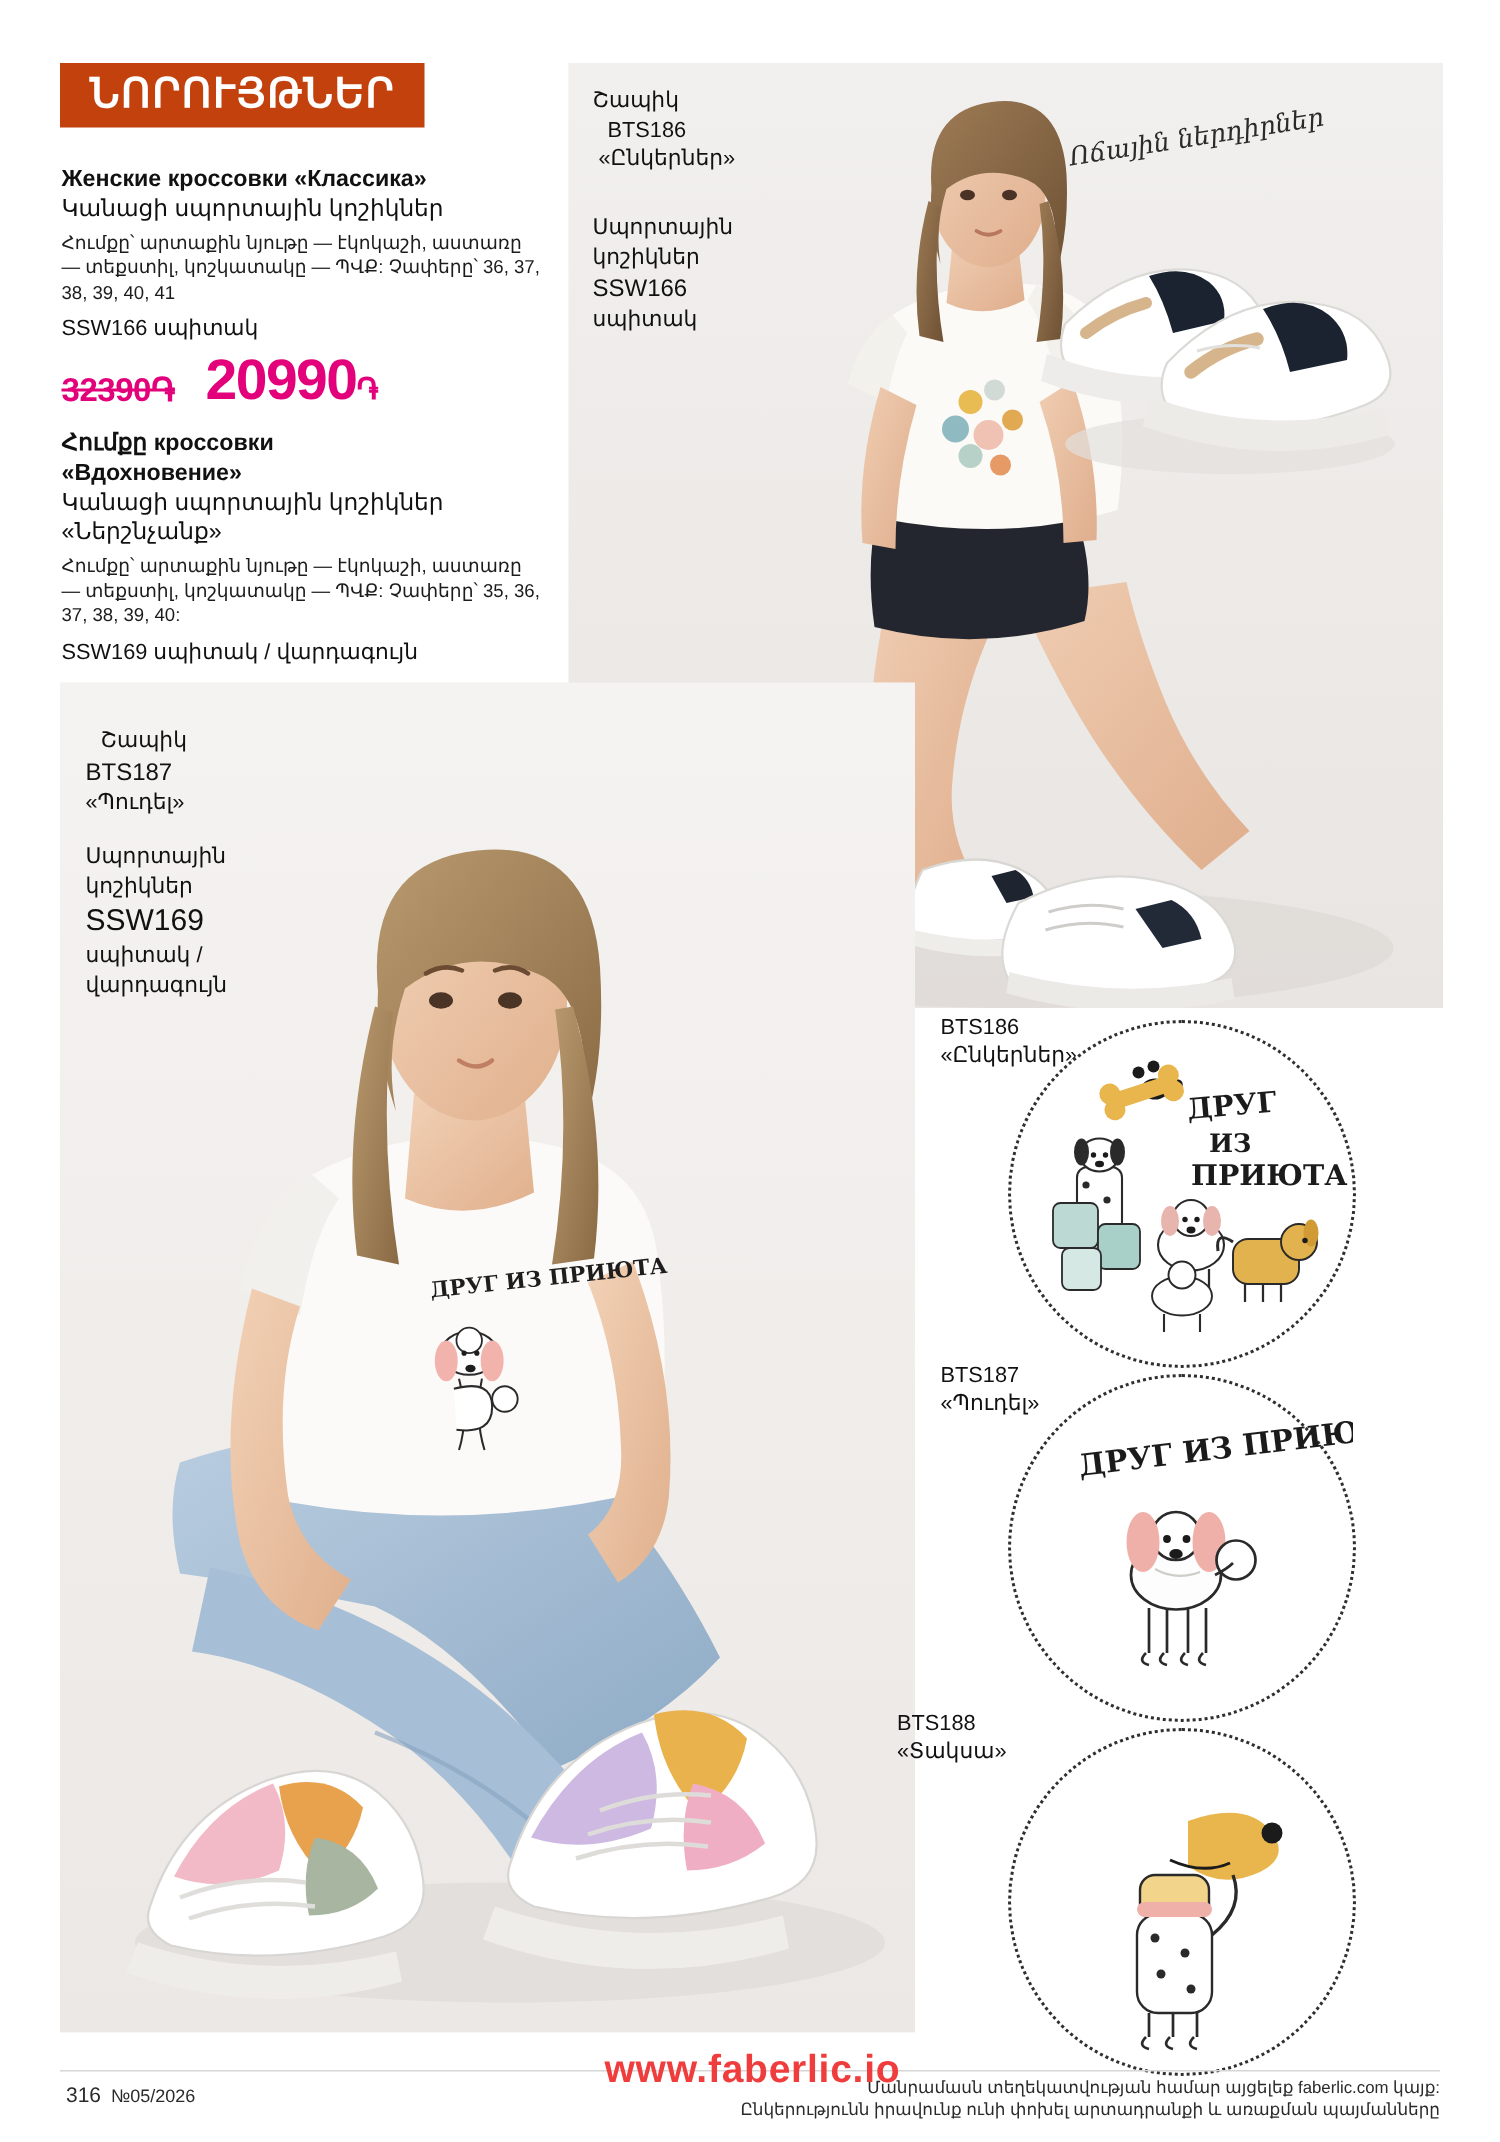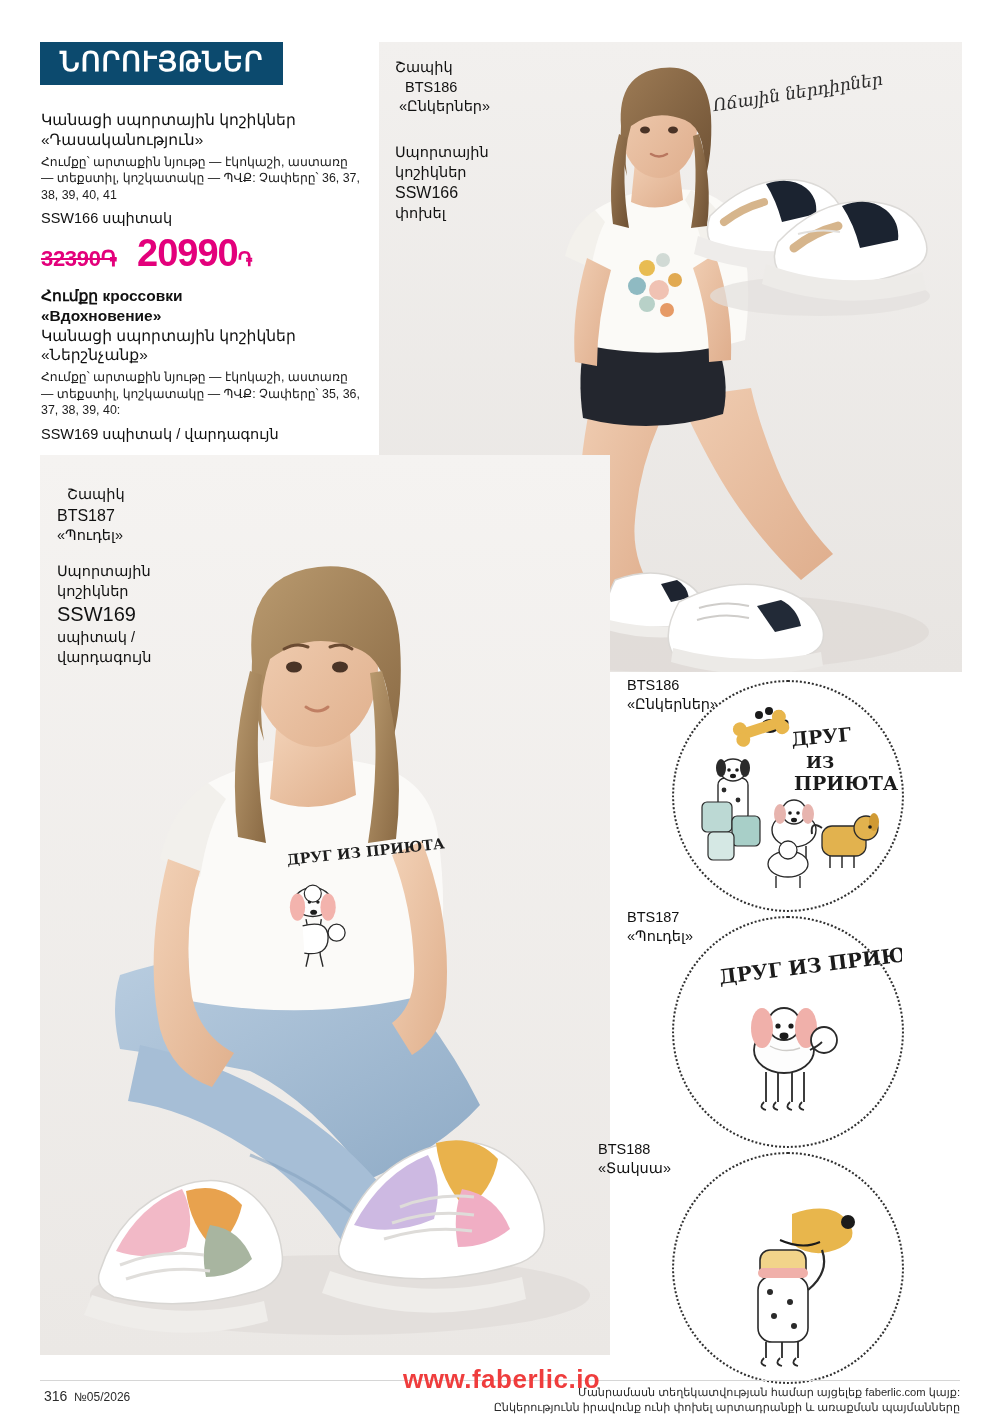--- a/index.html
+++ b/index.html
@@ -10,21 +10,21 @@
     font-family:"Liberation Sans", sans-serif;
     color:#1a1a1a;
     position:relative;
     overflow:hidden;
   }
   .page { position:relative; width:1000px; height:1428px; }
 
   
   .badge {
     position:absolute; left:40px; top:42px;
-    background:#0c4a6e; color:#fff;
+    background:#c2410c; color:#fff;
     font-size:27px; font-weight:bold; letter-spacing:1px;
     padding:7px 20px 9px 20px;
     line-height:1;
   }
 
   .block1 { position:absolute; left:41px; top:110px; width:320px; }
   .block2 { position:absolute; left:41px; top:286px; width:320px; }
 
   .ttl-ru { font-size:15.5px; font-weight:bold; line-height:1.28; color:#111; }
   .ttl-hy { font-size:15.5px; font-weight:normal; line-height:1.28; color:#111; }
@@ -115,22 +115,22 @@
   svg { display:block; }
 </style>
 </head>
 <body>
 
 <div class="page">
 
   <div class="badge">ՆՈՐՈՒՅԹՆԵՐ</div>
 
   <div class="block1">
+    <div class="ttl-ru">Женские кроссовки  «Классика»</div>
     <div class="ttl-hy">Կանացի սպորտային կոշիկներ</div>
-    <div class="ttl-hy">«Դասականություն»</div>
     <div class="desc">Հումքը՝ արտաքին նյութը — էկոկաշի, աստառը — տեքստիլ, կոշկատակը — ՊՎՔ: Չափերը՝ 36, 37, 38, 39, 40, 41</div>
     <div class="art">SSW166 սպիտակ</div>
     <div class="price-row">
       <span class="old-price">32390֏</span>
       <span class="new-price"><span>20990</span><span class="dram">֏</span></span>
     </div>
   </div>
 
   <div class="block2">
     <div class="ttl-ru">Հումքը кроссовки</div>
@@ -219,21 +219,21 @@
 
   <div class="cap-a lbl">
     <div>Շապիկ</div>
     <div style="padding-left:10px">BTS186</div>
     <div style="padding-left:4px">«Ընկերներ»</div>
   </div>
   <div class="cap-b lbl">
     <div>Սպորտային</div>
     <div>կոշիկներ</div>
     <div style="font-size:16px">SSW166</div>
-    <div>փոխել</div>
+    <div>սպիտակ</div>
   </div>
 
   <div style="position:absolute; left:680px; top:96px; width:260px; height:230px;">
     <svg width="260" height="230" viewBox="0 0 260 230">
       <ellipse cx="140" cy="200" rx="110" ry="20" fill="#e3e0dd" opacity="0.7"></ellipse>
 
       <g>
         <path d="M30 120 q40 -40 86 -36 q34 4 46 30 q10 22 -12 32 q-54 22 -112 10 q-16 -14 -8 -36 z" fill="#ffffff" stroke="#dcdad7" stroke-width="1.5"></path>
         <path d="M18 140 q66 26 140 8 l4 16 q-74 22 -148 -6 z" fill="#eeecea"></path>
         <path d="M86 88 q24 -8 40 4 q12 10 10 26 l-34 8 q-6 -22 -16 -38 z" fill="#1b2330"></path>

